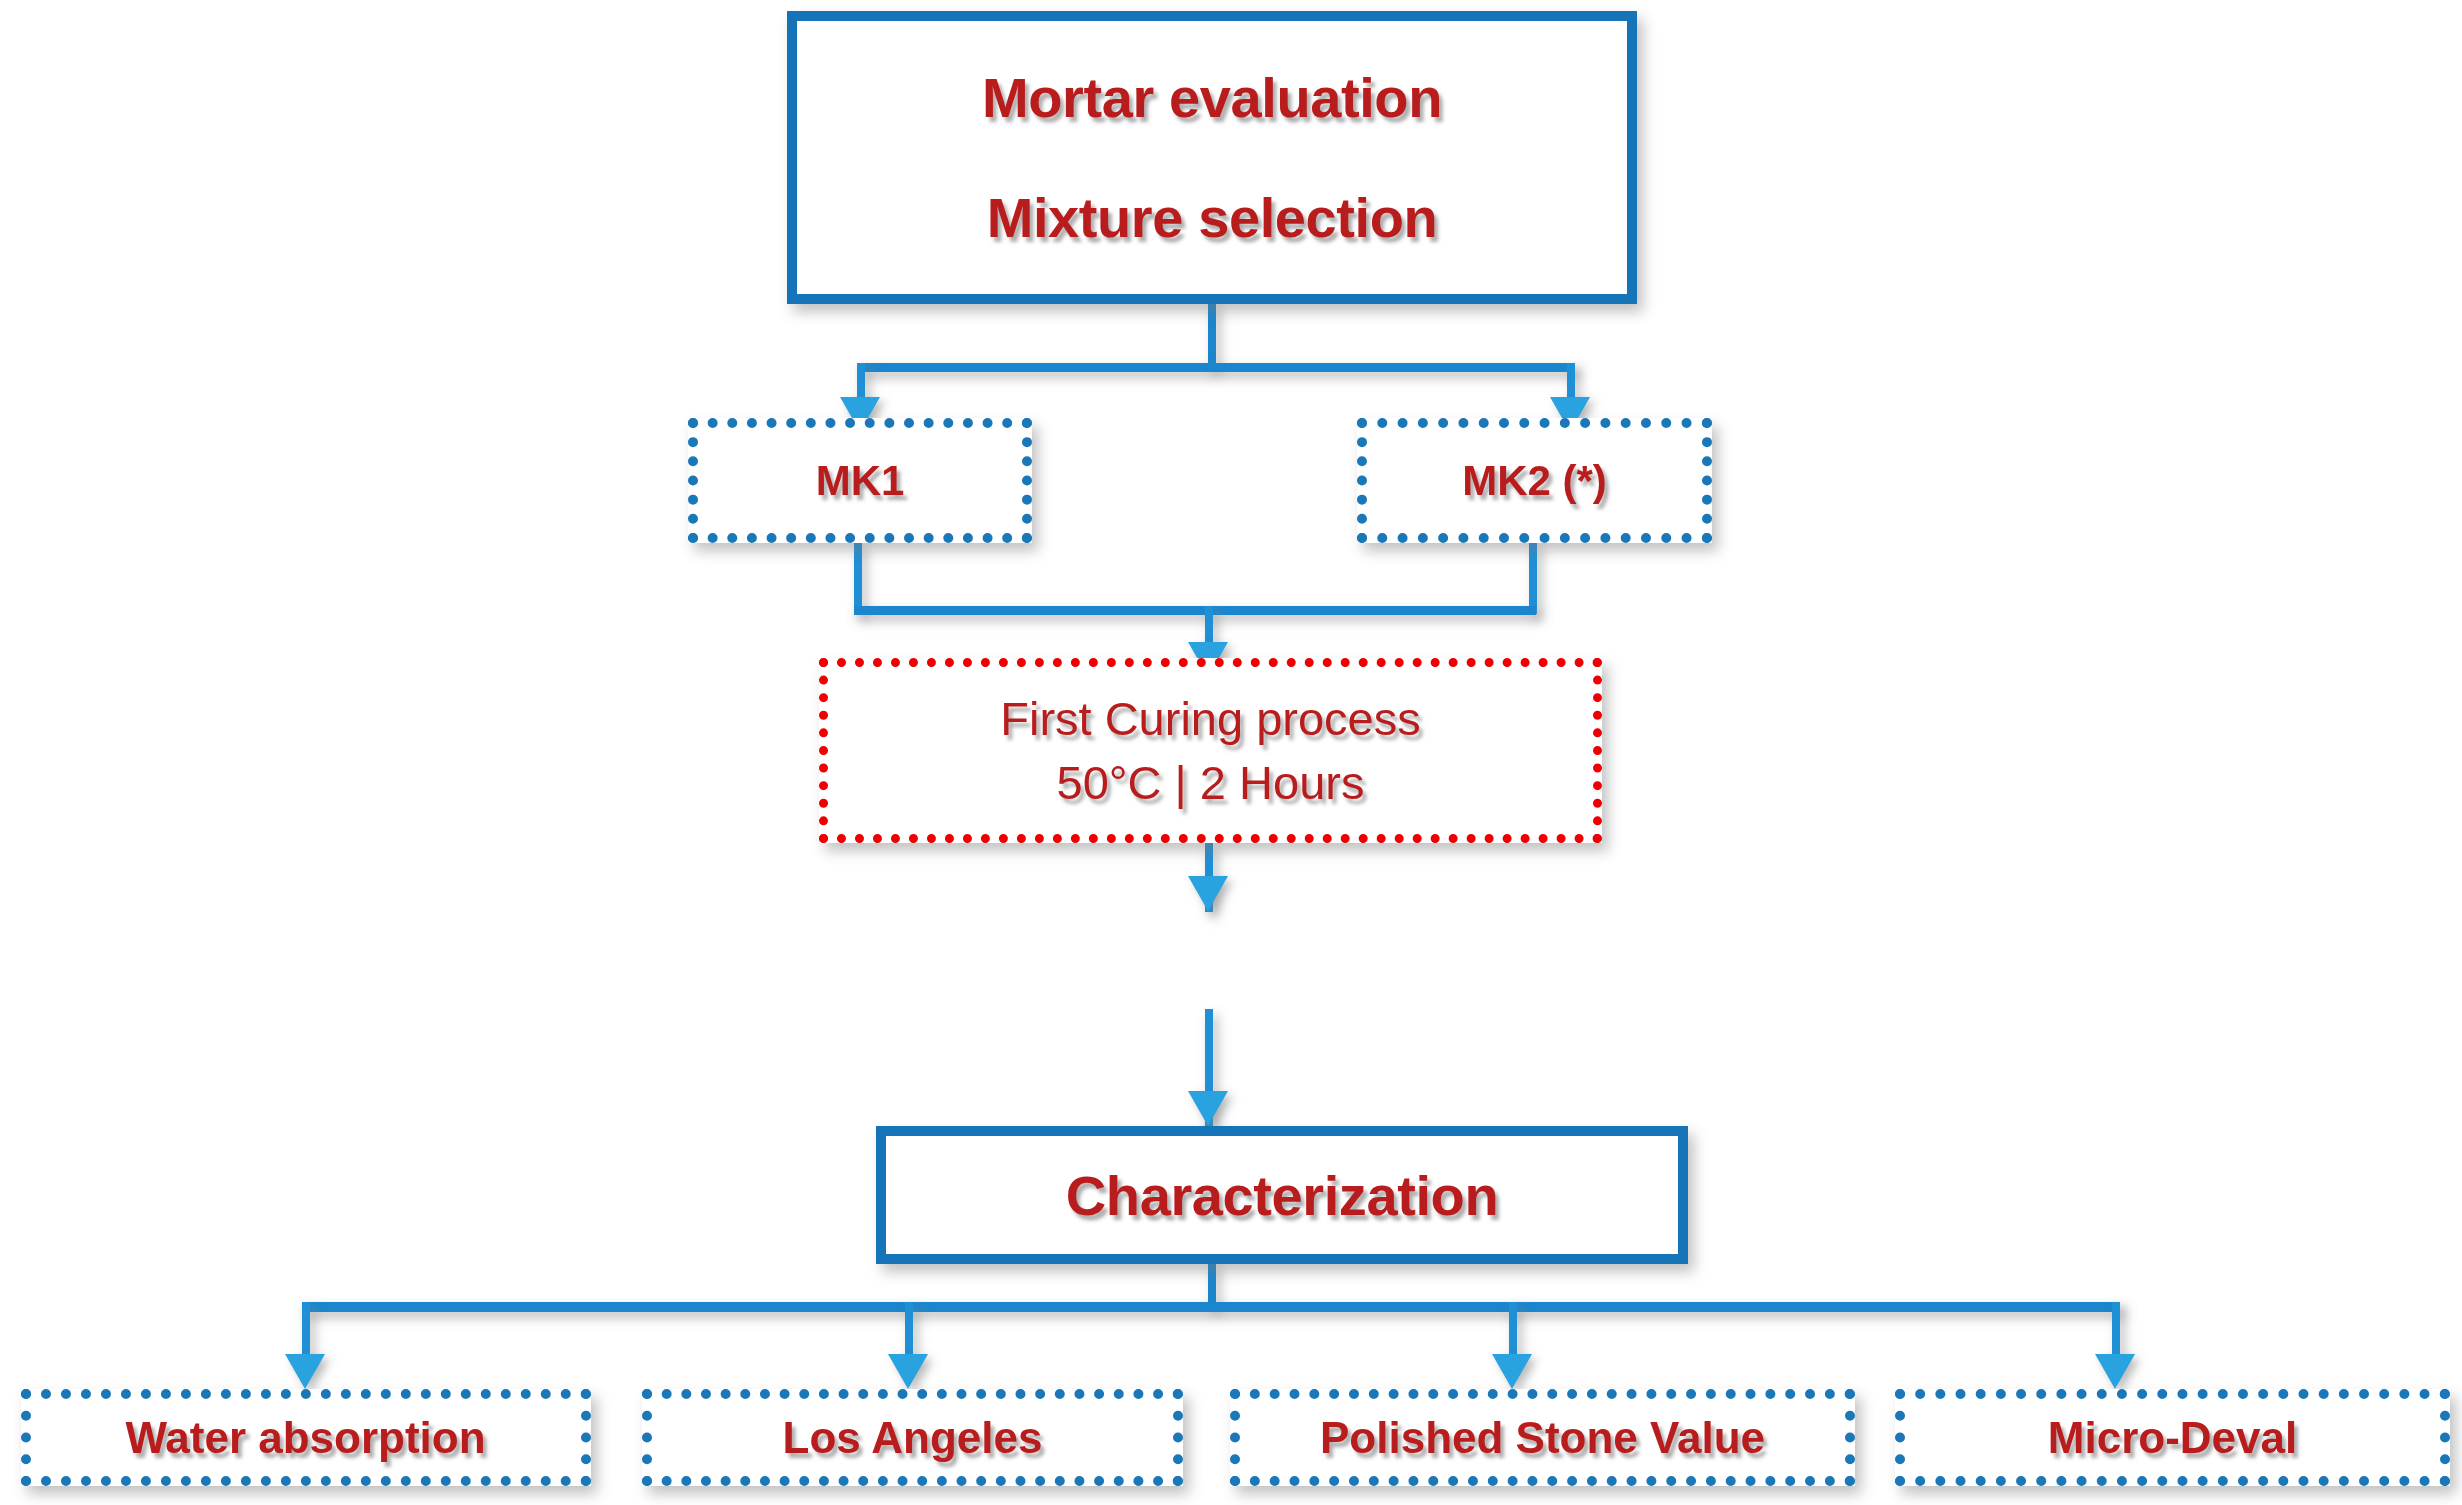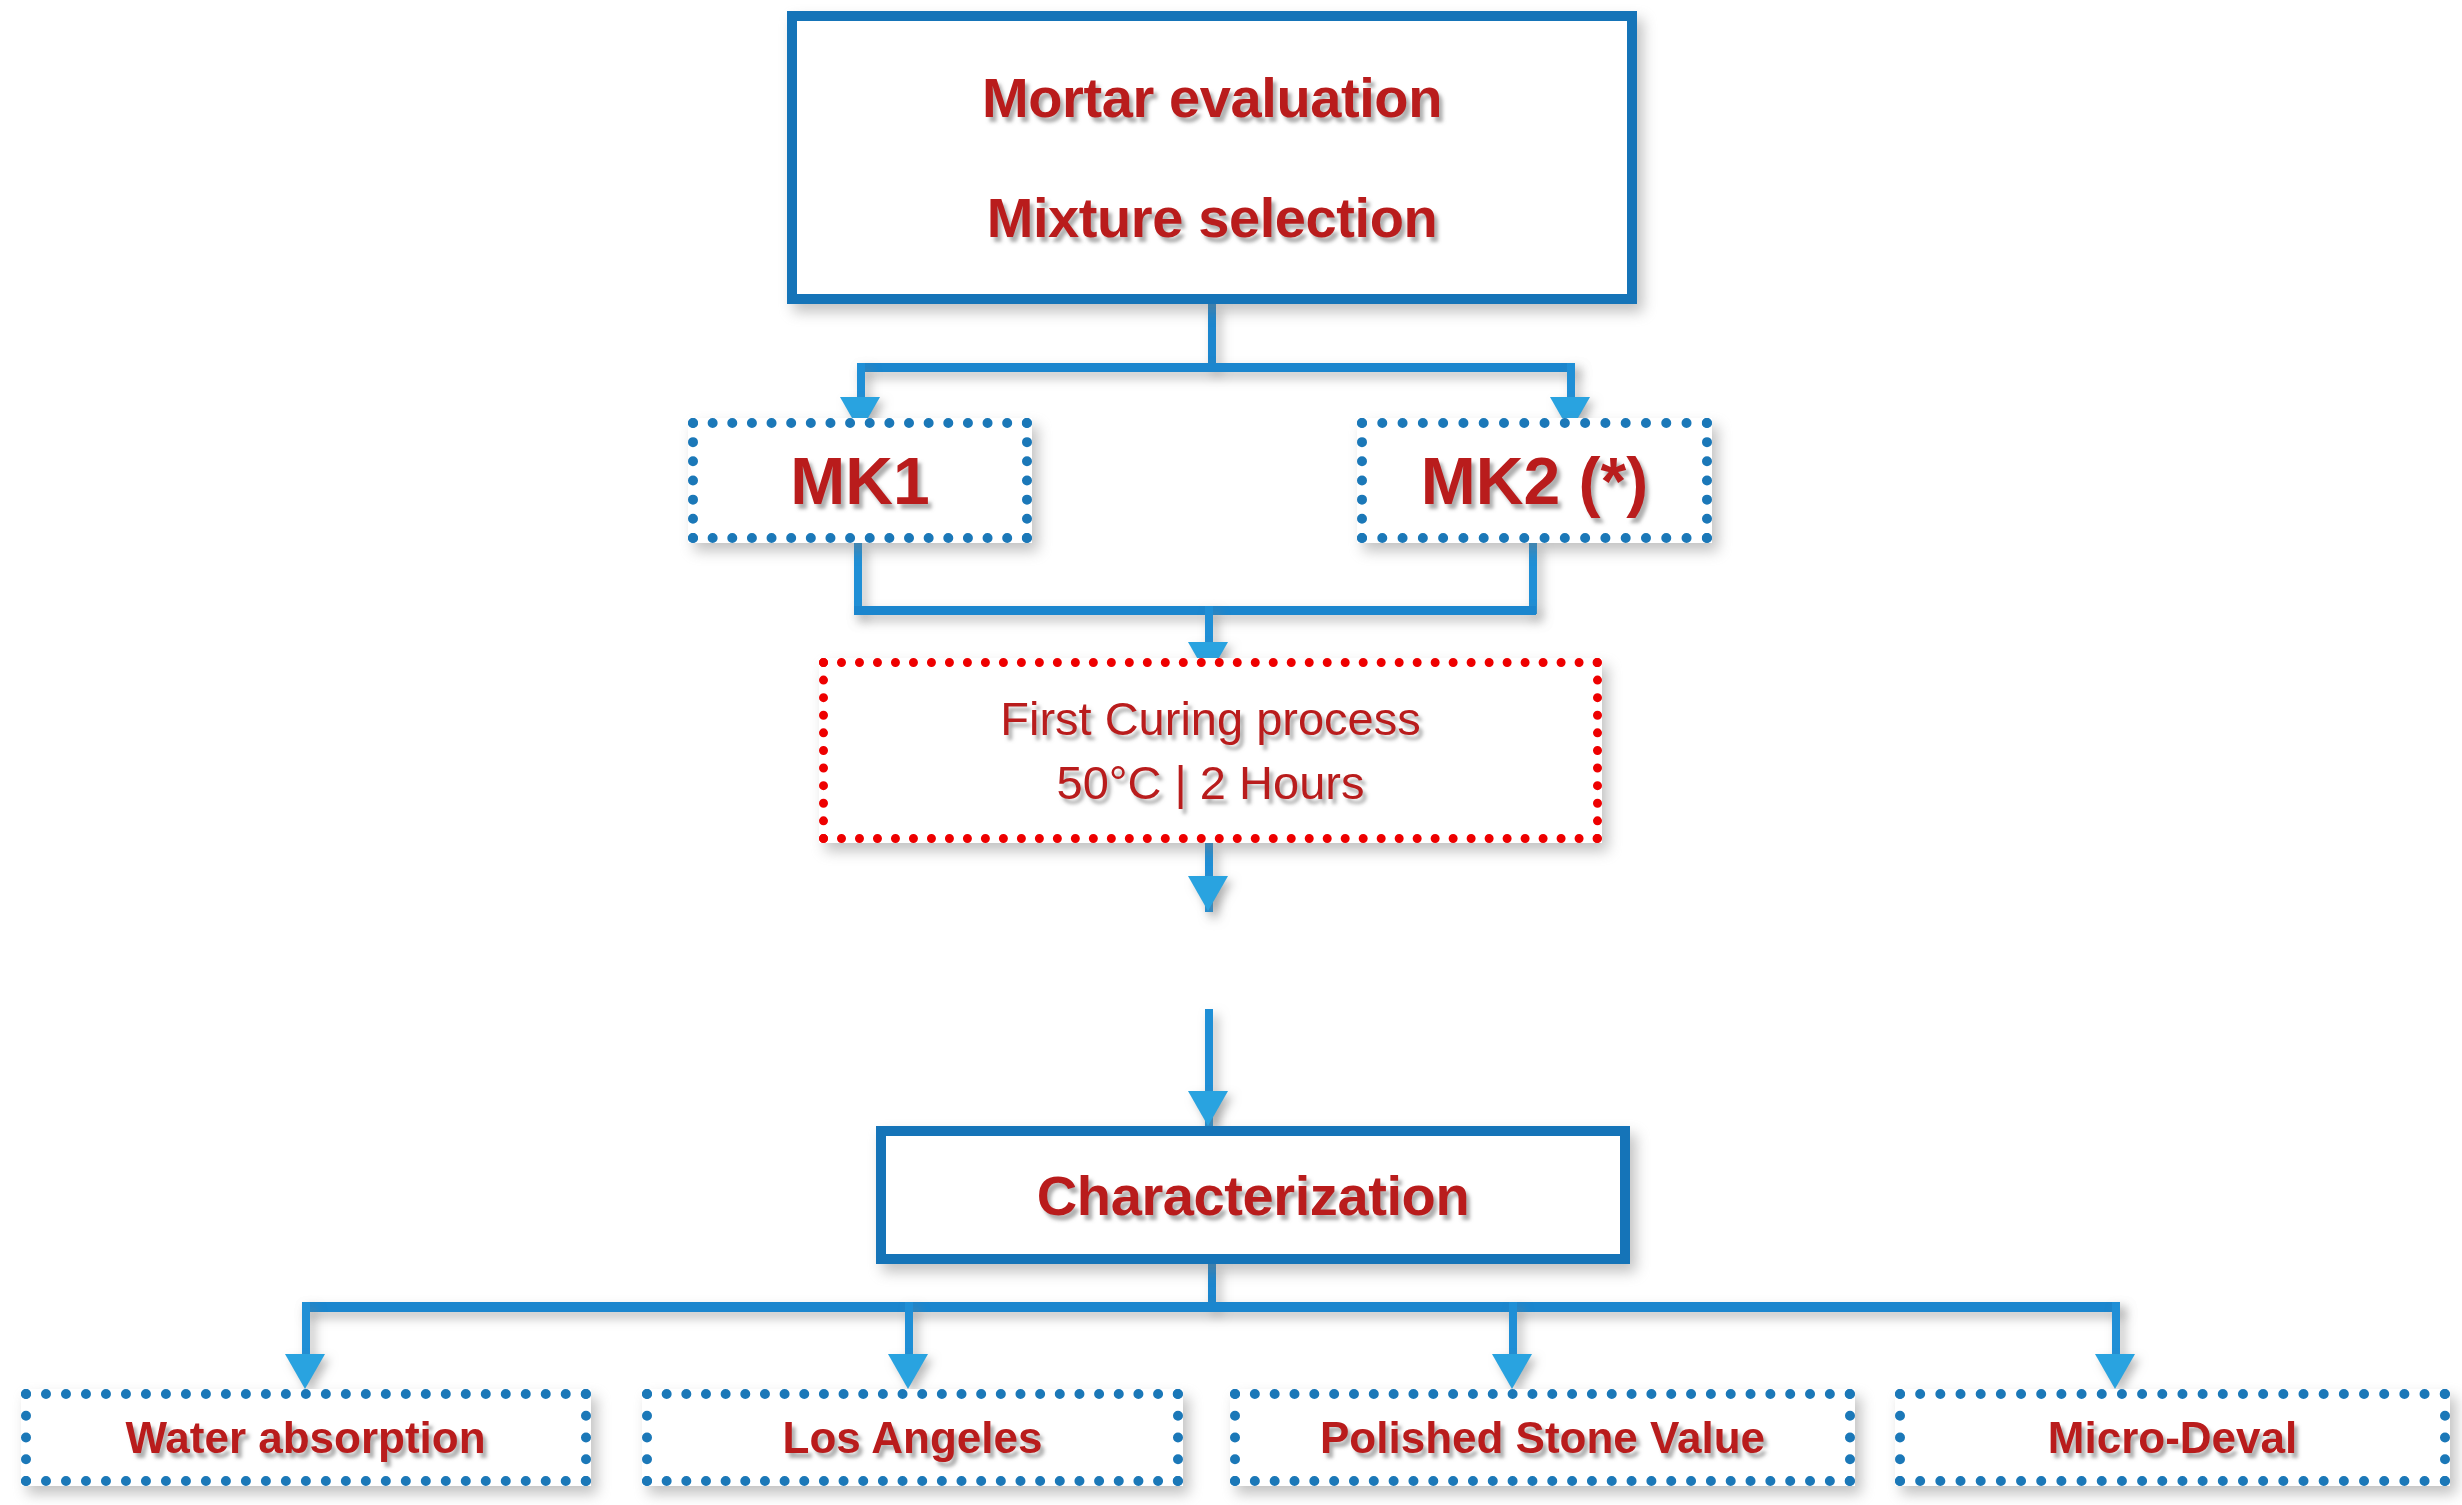--- a/index.html
+++ b/index.html
@@ -43,21 +43,21 @@
     border:9px dotted #EE0000;
   }
 
   .node .line{
     display:block;
     white-space:nowrap;
     text-shadow:3.8px 4.6px 3.8px rgba(110,110,110,0.55);
   }
 
   .t-xxl{font-size:56px;font-weight:bold;letter-spacing:-0.4px;}
-  .t-xl {font-size:66px;font-weight:bold;}
+  .t-xl {font-size:42px;font-weight:bold;}
   .t-lg {font-size:47px;font-weight:normal;}
   .t-md {font-size:43px;font-weight:bold;}
   .t-rg {font-size:44px;font-weight:bold;}
 
   
   .conn{
     position:absolute;
     background:#1F8FD6;
     z-index:2;
     filter:drop-shadow(5.3px 6px 5.3px rgba(125,125,125,0.50));
@@ -114,21 +114,21 @@
     <span class="line t-lg">50°C | 2 Hours</span>
   </div>
 
   <div class="conn v" style="left:1205px; top:842px; width:7.6px; height:70px;"></div>
   <div class="arrow" style="left:1188px; top:876px;"></div>
 
 
   <div class="conn v" style="left:1205px; top:1009px; width:7.6px; height:120px;"></div>
   <div class="arrow" style="left:1188px; top:1091px;"></div>
 
-  <div class="node solid-blue" style="left:876px; top:1126px; width:754px; height:138px;">
+  <div class="node solid-blue" style="left:876px; top:1126px; width:812px; height:138px;">
     <span class="line t-xxl">Characterization</span>
   </div>
 
   <div class="conn v thick" style="left:1208px; top:1262px; width:8.4px; height:47px;"></div>
   <div class="conn h thick" style="left:302px; top:1302px; width:1818px; height:10px;"></div>
 
   <div class="conn v" style="left:302px; top:1302px; width:7.6px; height:59px;"></div>
   <div class="conn v" style="left:905px; top:1302px; width:7.6px; height:59px;"></div>
   <div class="conn v" style="left:1509px; top:1302px; width:7.6px; height:59px;"></div>
   <div class="conn v" style="left:2112px; top:1302px; width:7.6px; height:59px;"></div>

